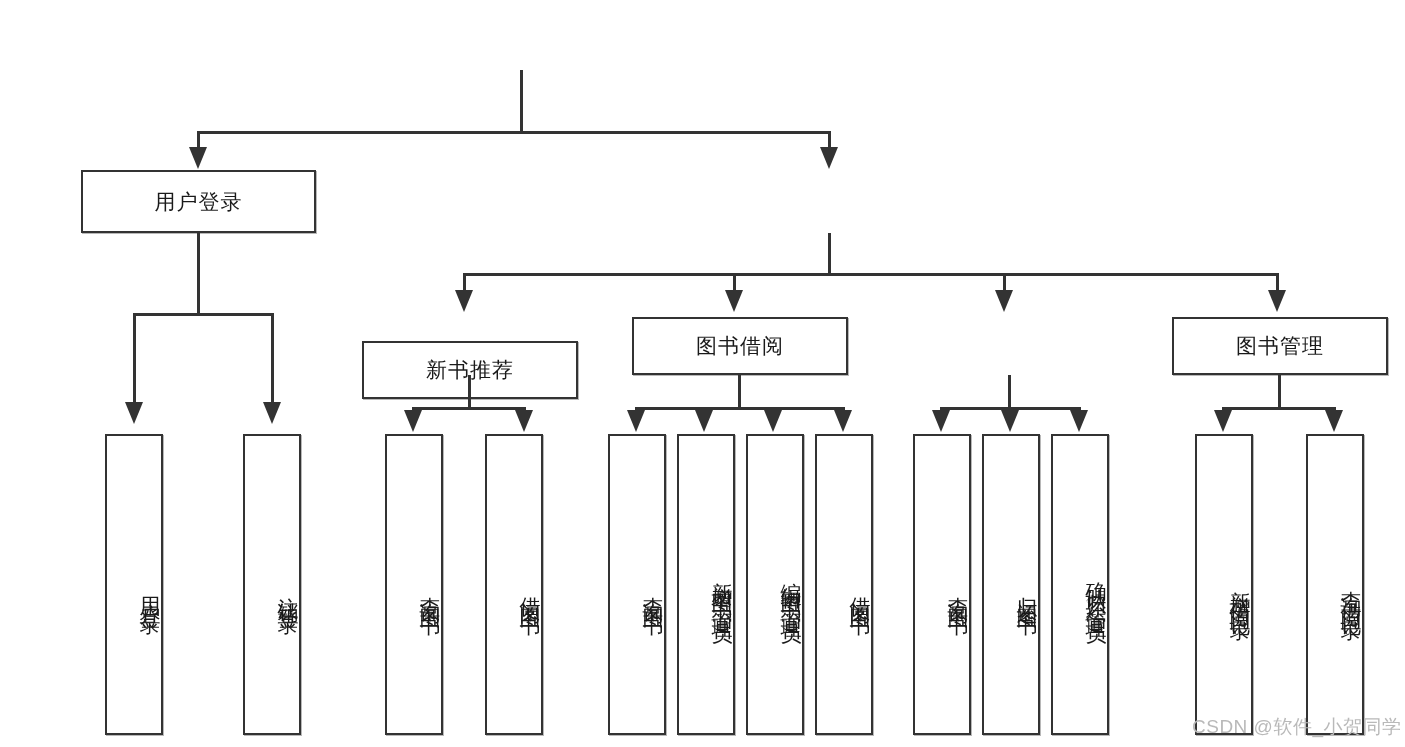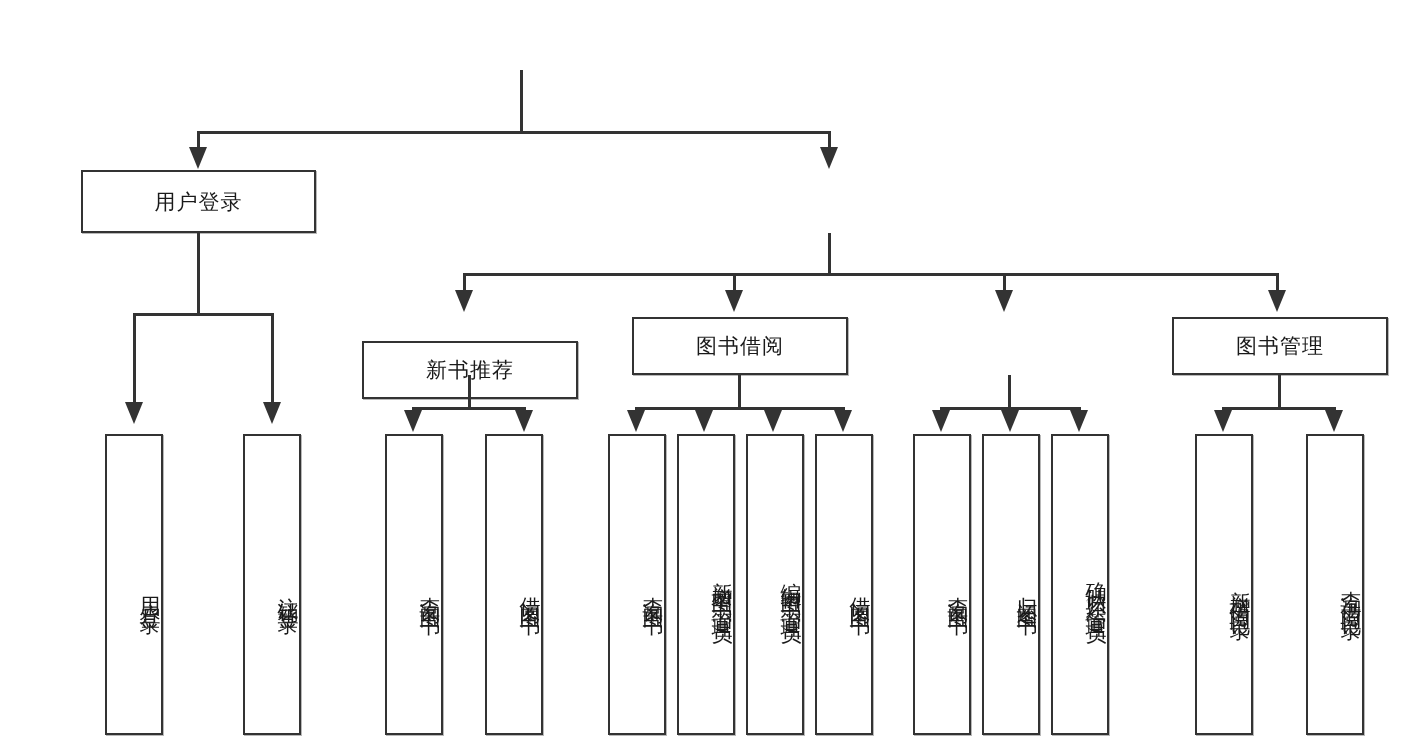--- a/index.html
+++ b/index.html
@@ -189,14 +189,15 @@
   <div class="edge vline" style="left:1333px; top:407px; width:3px; height:10px;"></div>
   <div class="arrow" style="left:1325px; top:410px;"></div>
 
   <div class="node v" style="left:1195px; top:434px; width:58px; height:301px;">
     <span class="vtext">新增借阅记录</span>
   </div>
   <div class="node v" style="left:1306px; top:434px; width:58px; height:301px;">
     <span class="vtext">查询借阅记录</span>
   </div>
 
+  <div class="watermark" style="left:1192px; top:714px;">CSDN @软件_小贺同学</div>
 
 </div>
 
 </body></html>

